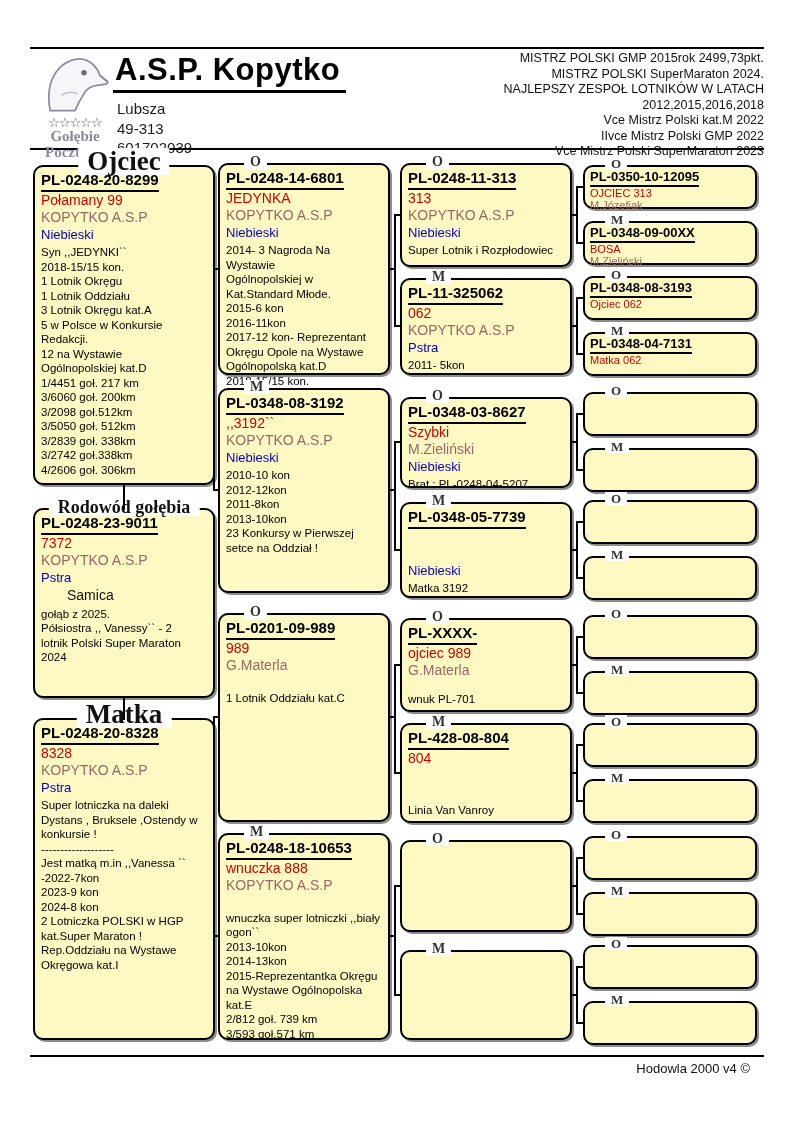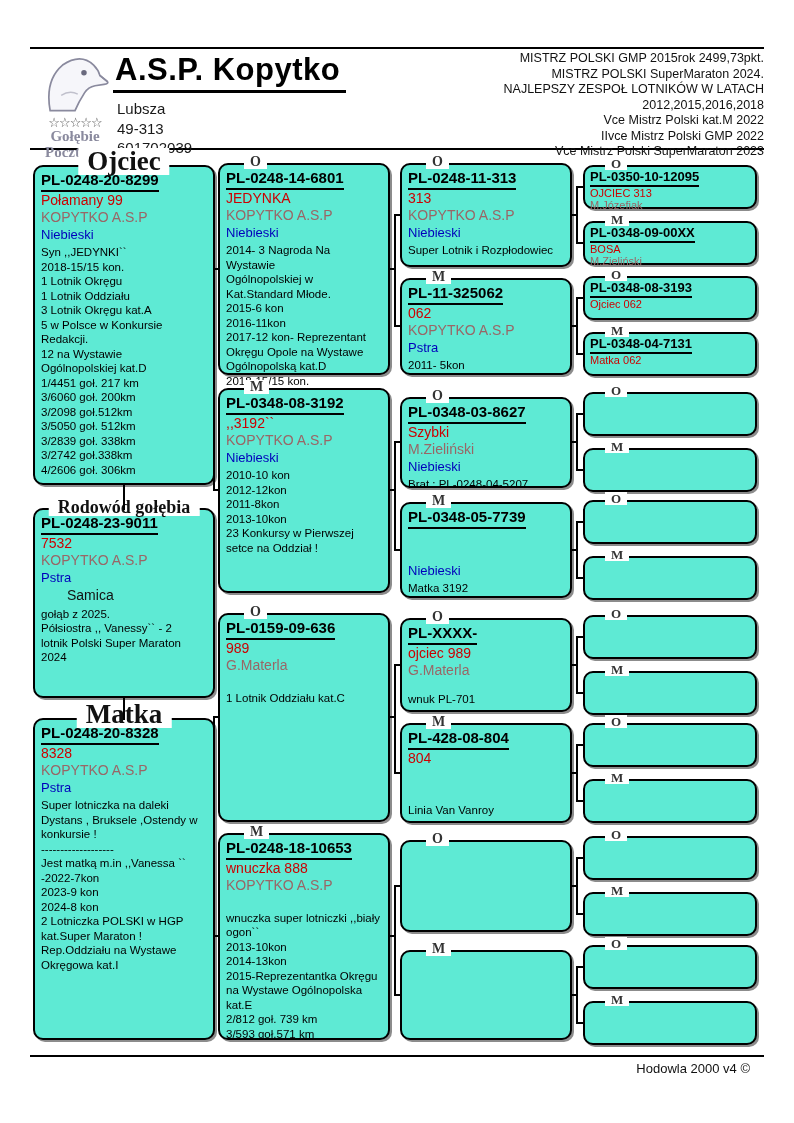--- a/index.html
+++ b/index.html
@@ -9,21 +9,21 @@
   .conn{position:absolute;background:#000;}
   
   .logo{position:absolute;left:36px;top:54px;width:78px;text-align:center;}
   .logo .stars{font-size:13px;color:#555;letter-spacing:-1px;line-height:1;}
   .logo .lg{font-family:"Liberation Serif",serif;font-weight:bold;font-size:15px;color:#8a8a9e;line-height:1.05;}
   .title{position:absolute;left:113px;top:52px;font-size:31px;font-weight:bold;
          border-bottom:3px solid #000;padding:0 6px 2px 2px;letter-spacing:.5px;}
   .addr{position:absolute;left:117px;top:99px;font-size:15px;line-height:1.3;color:#1a1a1a;}
   .ach{position:absolute;right:30px;top:51px;width:430px;text-align:right;font-size:12.5px;line-height:1.24;color:#111;}
   
-  .box{position:absolute;background:#5eead4;border:2px solid #000;border-radius:10px;
+  .box{position:absolute;background:#fef9c3;border:2px solid #000;border-radius:10px;
        box-shadow:2px 2px 0 rgba(0,0,0,.45);padding:3px 6px 4px 6px;
        display:flex;flex-direction:column;align-items:flex-start;box-sizing:border-box;}
   .sect{position:absolute;top:-19px;left:50%;transform:translateX(-50%);background:#fff;
         padding:0 9px;font-family:"Liberation Serif",serif;font-weight:bold;font-size:27px;
         line-height:1;white-space:nowrap;color:#111;}
   .sect.small{font-size:18px;top:-12px;}
   .om{position:absolute;top:-10px;left:24px;background:#fff;padding:0 6px;
       font-family:"Liberation Serif",serif;font-weight:bold;font-size:14px;color:#333;line-height:1;}
   .ring{font-size:15px;font-weight:bold;line-height:1.3;}
   .ring span{display:inline-block;border-bottom:2px solid #000;padding-bottom:0px;}
@@ -99,21 +99,21 @@
 3/2098 goł.512km
 3/5050 goł. 512km
 3/2839 goł. 338km
 3/2742 goł.338km
 4/2606 goł. 306km</div>
   </div>
 
   <div class="box" style="left:33px;top:508px;width:182px;height:190px">
     <span class="sect small">Rodowód gołębia</span>
     <div class="ring"><span>PL-0248-23-9011</span></div>
-    <div class="nm">7532</div>
+    <div class="nm">7372</div>
     <div class="ow">KOPYTKO A.S.P</div>
     <div class="cl">Pstra</div>
     <div class="sx">Samica</div>
     <div class="dt">gołąb z 2025.
 Półsiostra ,, Vanessy`` - 2
 lotnik Polski Super Maraton
 2024</div>
   </div>
 
   <div class="box" style="left:33px;top:718px;width:182px;height:322px">
@@ -162,21 +162,21 @@
     <div class="dt">2010-10 kon
 2012-12kon
 2011-8kon
 2013-10kon
 23 Konkursy w Pierwszej
 setce na Oddział !</div>
   </div>
 
   <div class="box" style="left:218px;top:613px;width:172px;height:209px">
     <span class="om">O</span>
-    <div class="ring"><span>PL-0159-09-636</span></div>
+    <div class="ring"><span>PL-0201-09-989</span></div>
     <div class="nm">989</div>
     <div class="ow">G.Materla</div>
     <div class="dt">
 1 Lotnik Oddziału kat.C</div>
   </div>
 
   <div class="box" style="left:218px;top:833px;width:172px;height:207px">
     <span class="om">M</span>
     <div class="ring"><span>PL-0248-18-10653</span></div>
     <div class="nm">wnuczka 888</div>

